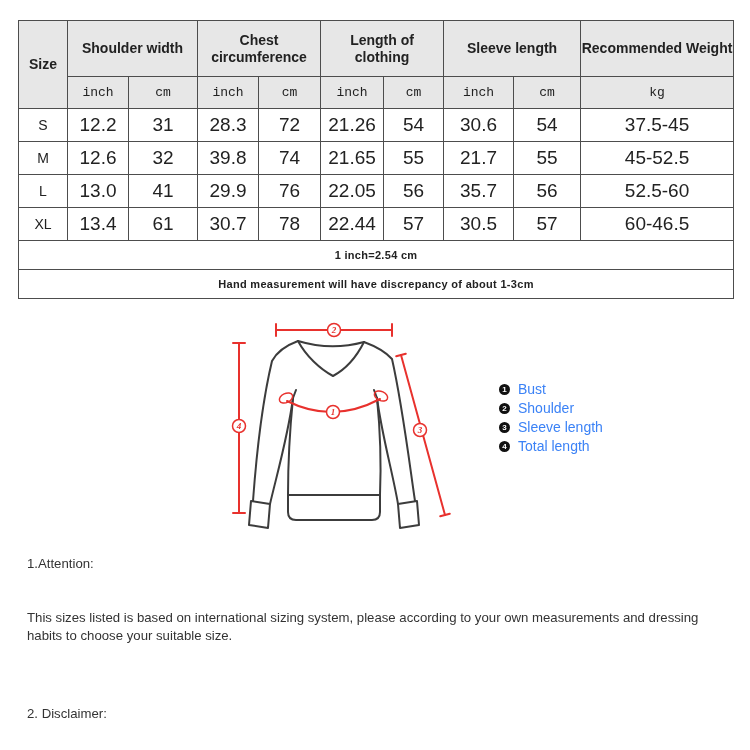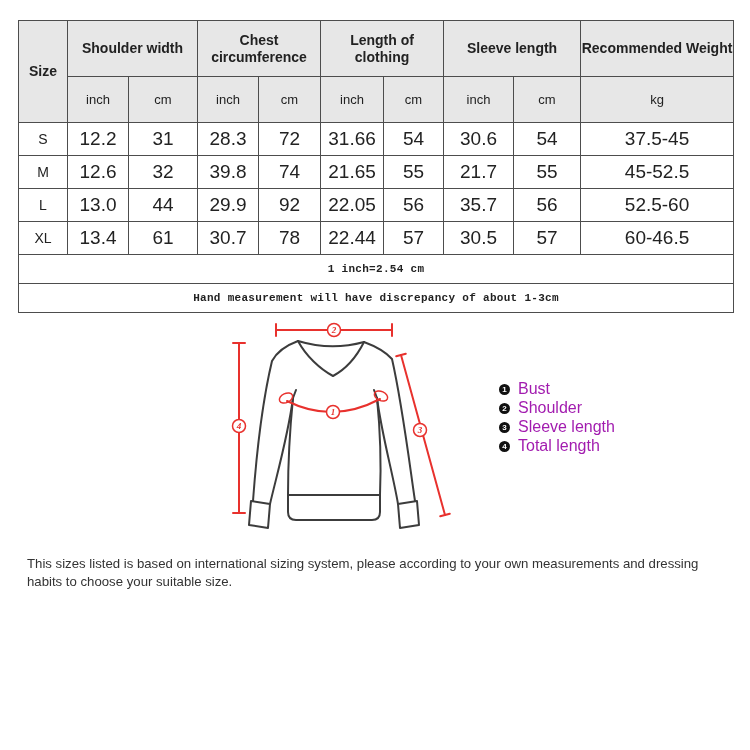--- a/index.html
+++ b/index.html
@@ -14,45 +14,45 @@
   table.size-table{
     position:absolute;left:18px;top:20px;width:715px;
     border-collapse:collapse;table-layout:fixed;
   }
   .size-table th,.size-table td{
     border:1px solid #4d4d4d;text-align:center;vertical-align:middle;
     padding:0;overflow:hidden;
   }
   .size-table thead th{background:#e7e7e7;font-weight:bold;font-size:14px;line-height:17px;}
   .size-table tr.h1{height:56px;}
-  .size-table tr.h2{height:46px;}
+  .size-table tr.h2{height:32px;font-family:Liberation Mono, monospace;}
   .size-table tr.h2 th{font-weight:normal;font-size:13px;}
   .size-table tbody tr{height:33px;}
   .size-table tbody td{font-size:19px;}
   .size-table tbody td.size-cell{font-size:14px;}
   .size-table tfoot td{
-    height:28px;font-family:Liberation Mono, monospace;
+    height:28px;font-family:Liberation Sans, sans-serif;
     font-weight:bold;font-size:11px;letter-spacing:0.3px;text-align:center;
   }
 
   
   .diagram{position:absolute;left:222px;top:308px;width:256px;height:240px;}
   .marker-num{
     font-family:"Liberation Serif",serif;font-size:9px;font-style:italic;font-weight:bold;
     fill:#e8312d;text-anchor:middle;
   }
 
   .legend{position:absolute;left:499px;top:382px;}
   .legend-item{display:flex;align-items:center;margin-bottom:5px;height:14px;}
   .legend-dot{
     width:11px;height:11px;border-radius:50%;background:#111;color:#fff;
     font-size:8px;line-height:11px;text-align:center;font-weight:bold;
     margin-right:8px;flex:0 0 11px;
   }
-  .legend-label{font-size:16px;color:#a21caf;line-height:14px;}
+  .legend-label{font-size:14px;color:#3b82f6;line-height:14px;}
 
   
   .notes{
     position:absolute;left:27px;top:519px;width:707px;
     font-size:13.2px;line-height:18px;color:#333;white-space:pre-wrap;
   }
   .note-title{margin:0;}
   .note-body{margin:0 0 6px 0;}
 </style>
 </head>
@@ -94,44 +94,44 @@
         <th>kg</th>
       </tr>
     </thead>
     <tbody>
       <tr>
         <td class="size-cell">S</td>
         <td>12.2</td>
         <td>31</td>
         <td>28.3</td>
         <td>72</td>
-        <td>31.66</td>
+        <td>21.26</td>
         <td>54</td>
         <td>30.6</td>
         <td>54</td>
         <td>37.5-45</td>
       </tr>
       <tr>
         <td class="size-cell">M</td>
         <td>12.6</td>
         <td>32</td>
         <td>39.8</td>
         <td>74</td>
         <td>21.65</td>
         <td>55</td>
         <td>21.7</td>
         <td>55</td>
         <td>45-52.5</td>
       </tr>
       <tr>
         <td class="size-cell">L</td>
         <td>13.0</td>
-        <td>44</td>
+        <td>41</td>
         <td>29.9</td>
-        <td>92</td>
+        <td>76</td>
         <td>22.05</td>
         <td>56</td>
         <td>35.7</td>
         <td>56</td>
         <td>52.5-60</td>
       </tr>
       <tr>
         <td class="size-cell">XL</td>
         <td>13.4</td>
         <td>61</td>
@@ -213,22 +213,24 @@
       <span class="legend-dot">3</span>
       <span class="legend-label">Sleeve length</span>
     </div>
     <div class="legend-item">
       <span class="legend-dot">4</span>
       <span class="legend-label">Total length</span>
     </div>
   </div>
 
   <div class="notes">
+    <p class="note-title">1.Attention:</p>
     <p class="note-body">This sizes listed is based on international sizing system, please according to your own measurements and dressing   habits to choose your suitable size.</p>
 
+    <p class="note-title">2. Disclaimer:</p>
     
 
     
     
 
     
   </div>
 
 </div>
 

